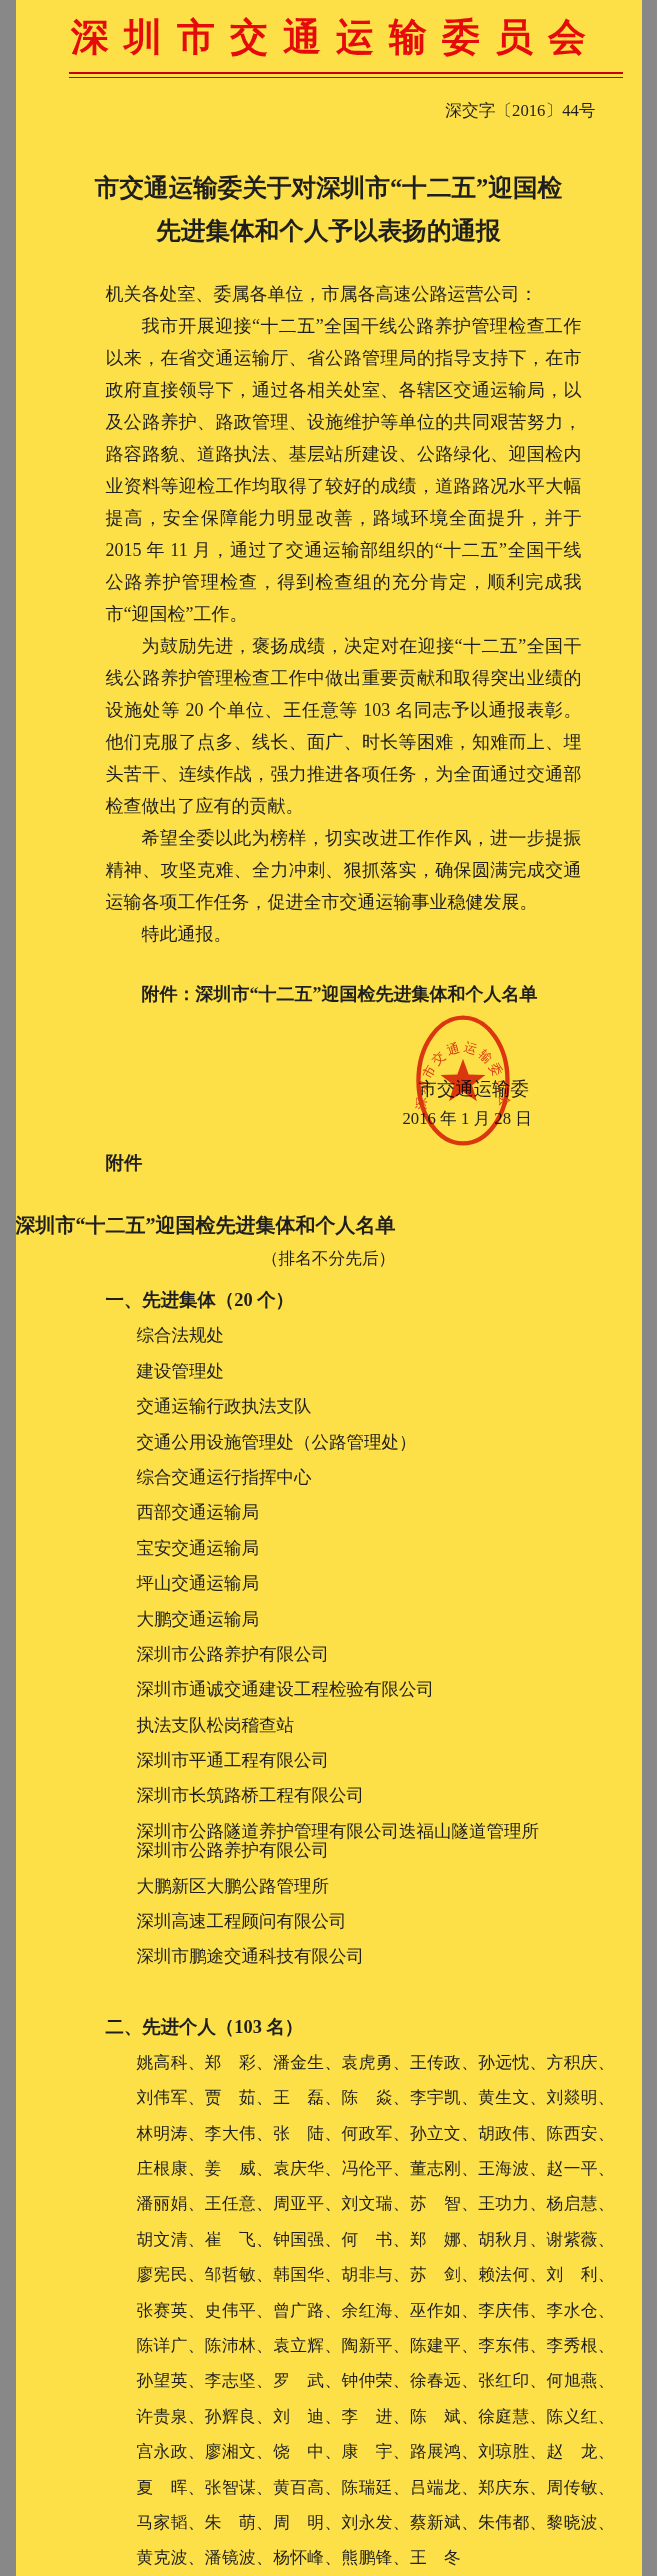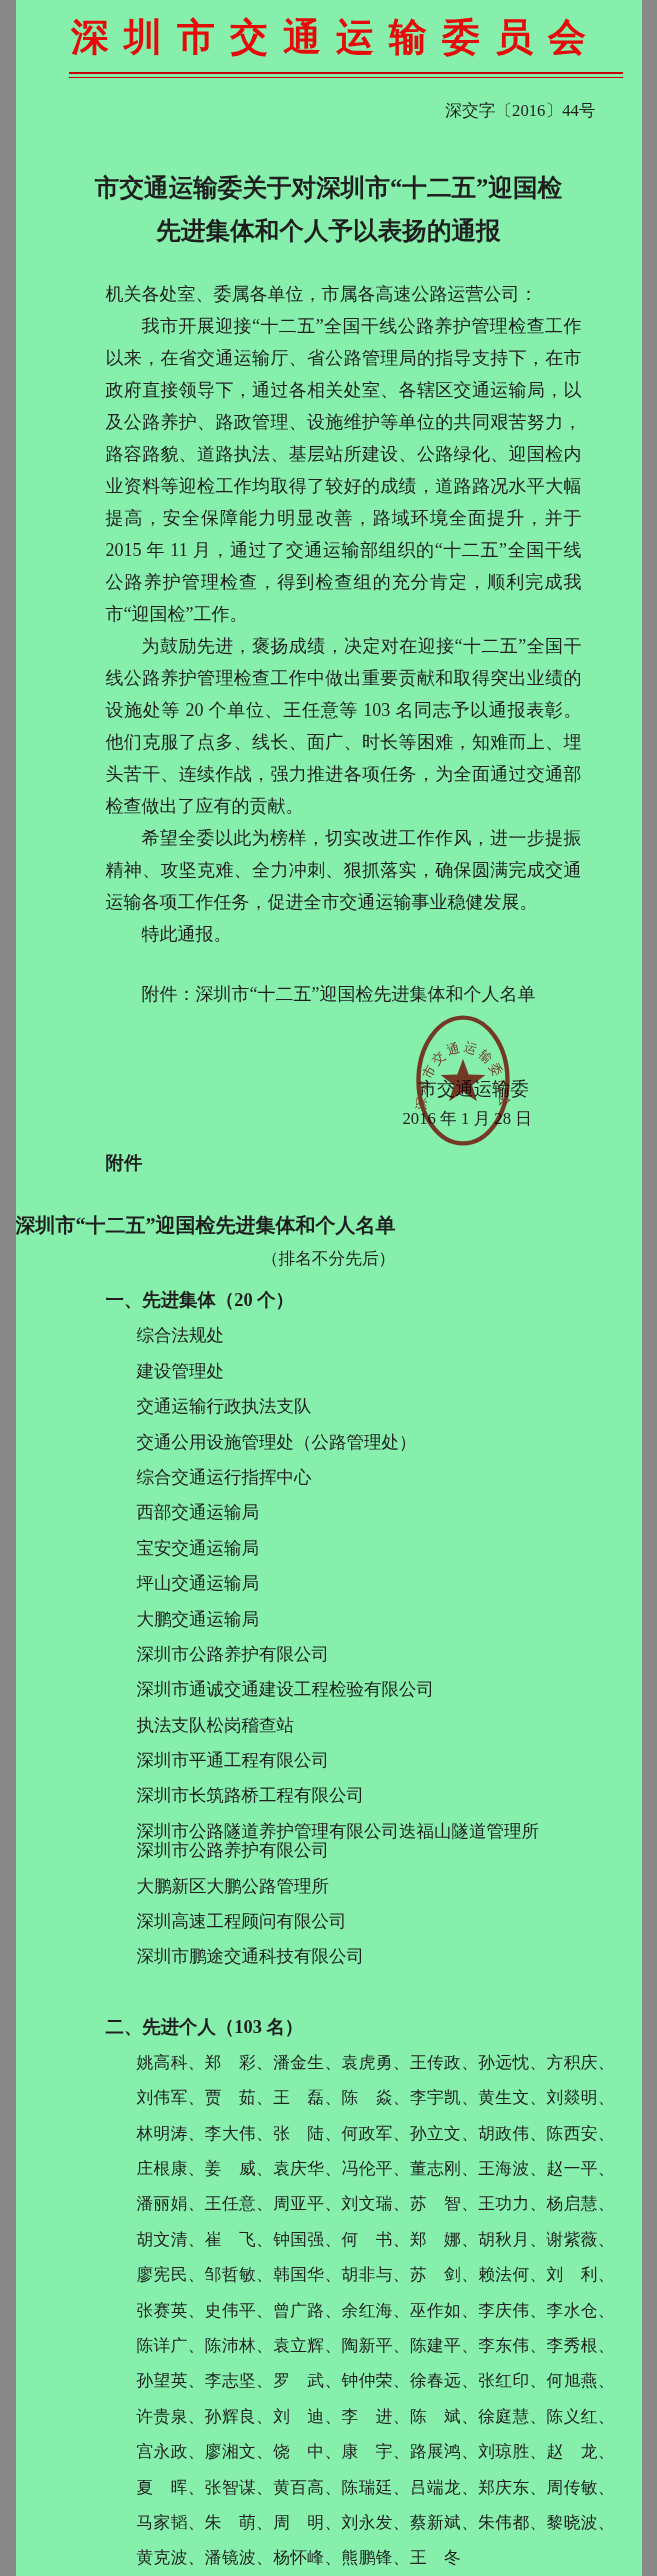--- a/index.html
+++ b/index.html
@@ -1,17 +1,17 @@
 <!DOCTYPE html>
 <html style="font-size:14px"><head>
 <meta charset="utf-8">
 <style>
   html,body { margin:0; padding:0; background:#888; }
   .page {
-    width:626px; height:2576px; margin:0 auto; background:#86efac;
+    width:626px; height:2576px; margin:0 auto; background:#fde047;
     position:relative; overflow:hidden; color:#1f1f1f;
     font-family:"Liberation Serif","DejaVu Serif",serif;
   }
   .org-header {
     padding-top:14px; text-align:center;
     font-size:38px; line-height:46px; font-weight:bold;
     color:#e60b0b; letter-spacing:15px; text-indent:15px;
     white-space:nowrap;
   }
   .red-rule {
@@ -27,21 +27,21 @@
     font-size:24.6px; line-height:43px; font-weight:bold;
   }
   .salutation {
     margin:26px 46px 0 90px;
     font-size:18px; line-height:32px;
   }
   .body-text { margin:0 60px 11px 90px; font-size:18px; line-height:32px; text-align:justify; }
   .body-text p { margin:0; text-indent:2em; }
   .attachment-note {
     margin:28px 60px 0 90px; text-indent:2em;
-    font-size:18px; line-height:32px;
+    font-size:18px; line-height:32px;font-weight:bold;
   }
   .sign-block { position:relative; height:140px; }
   .sign-name { position:absolute; left:403px; top:67px; font-size:18.4px; line-height:24px; }
   .sign-date { position:absolute; left:387px; top:98px; font-size:16.7px; line-height:22px; }
   .seal { position:absolute; left:399px; top:4.4px; width:96px; height:133px; opacity:0.9; mix-blend-mode:multiply; }
   .att-label { margin-left:90px; font-size:18.4px; line-height:26px; font-weight:bold; }
   .att-title { margin-top:35px; font-size:20px; line-height:29px; font-weight:bold; }
   .att-subtitle { margin-top:7px; text-align:center; font-size:16.7px; line-height:24px; }
   .list-heading { margin:16px 60px 10.5px 90px; font-size:18.4px; line-height:26px; font-weight:bold; }
   .list-heading.mt-lg { margin-top:46px; }

